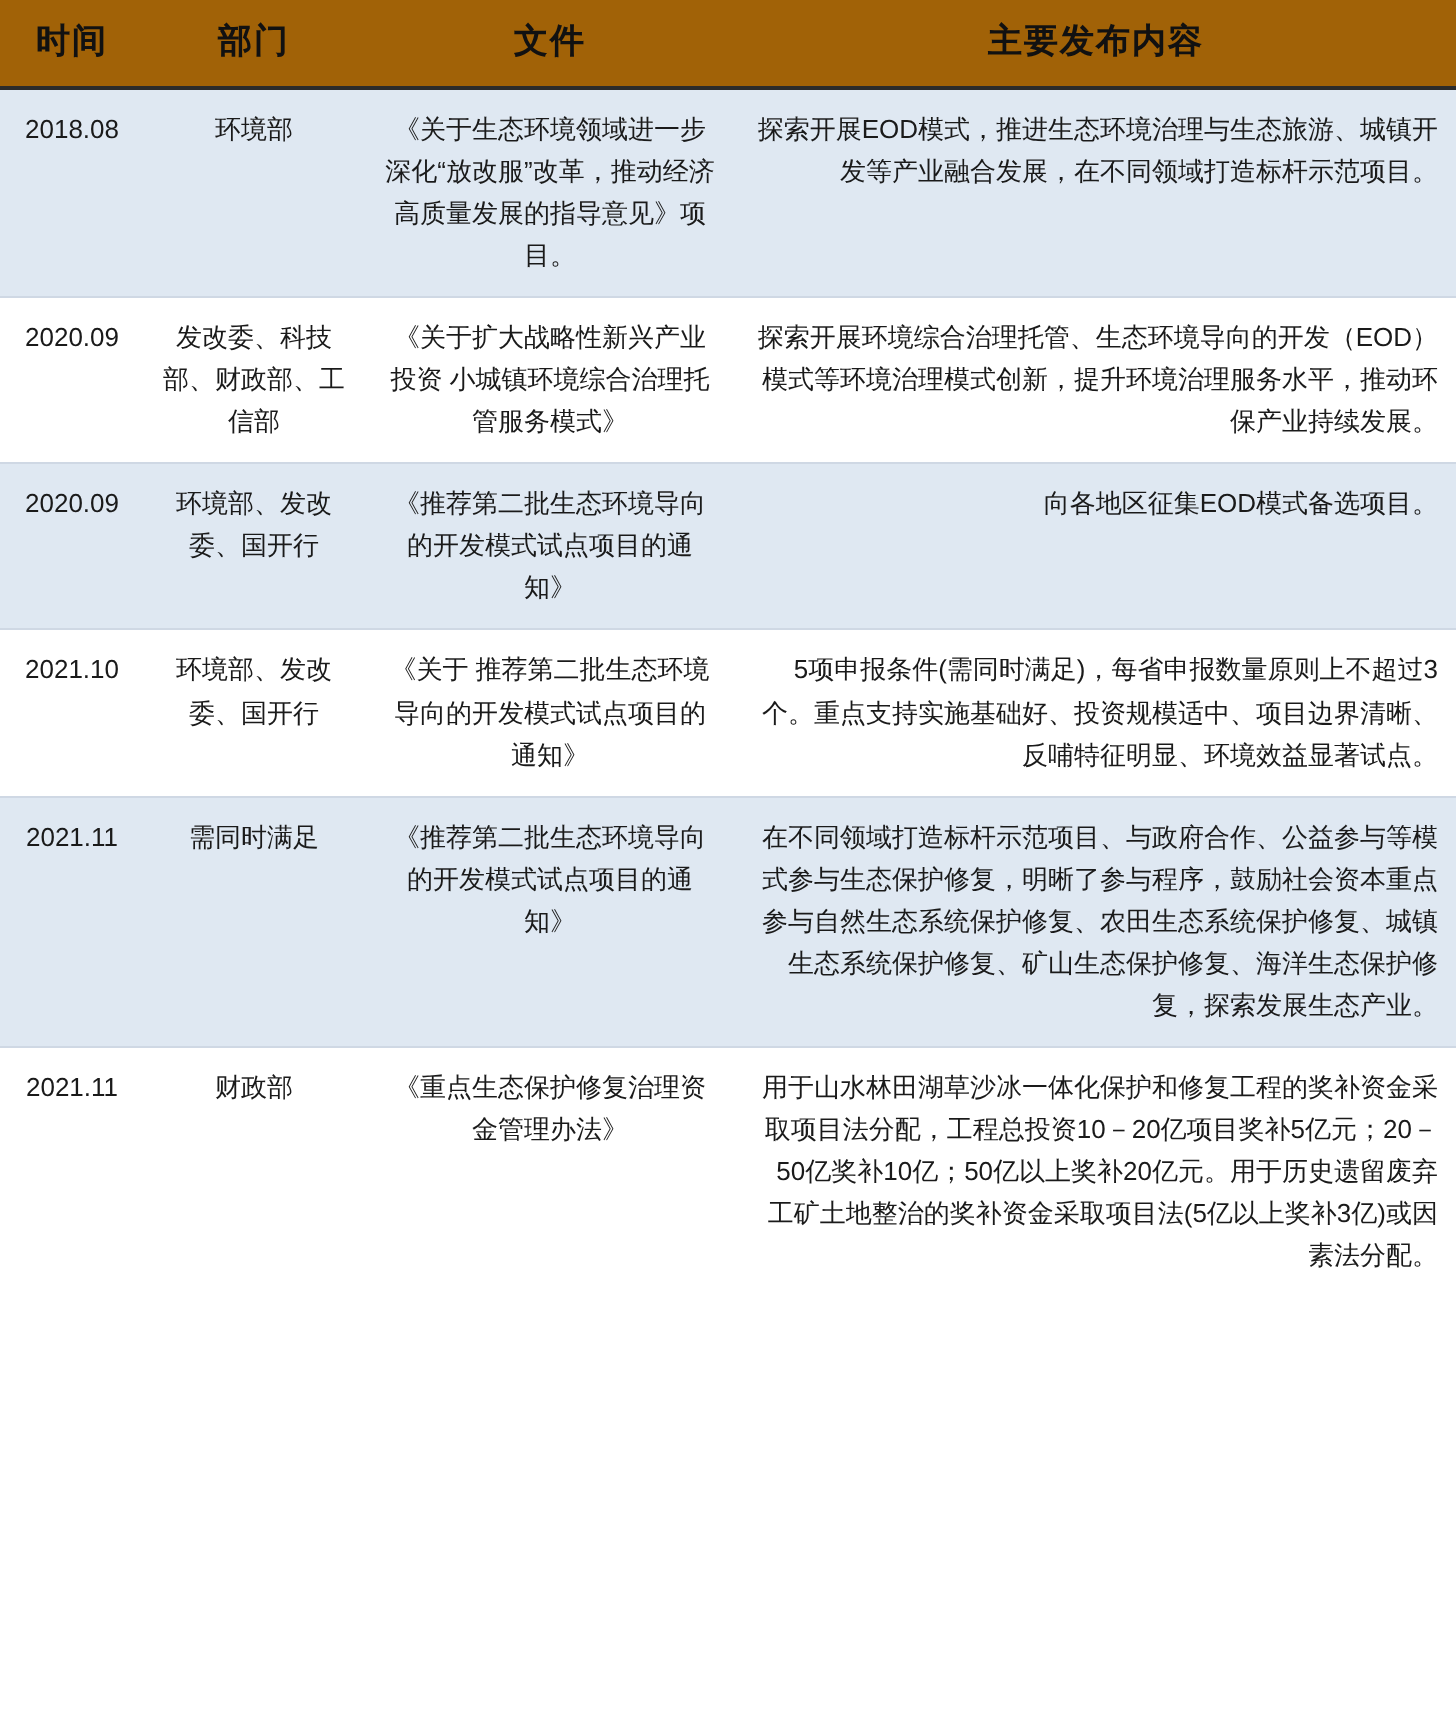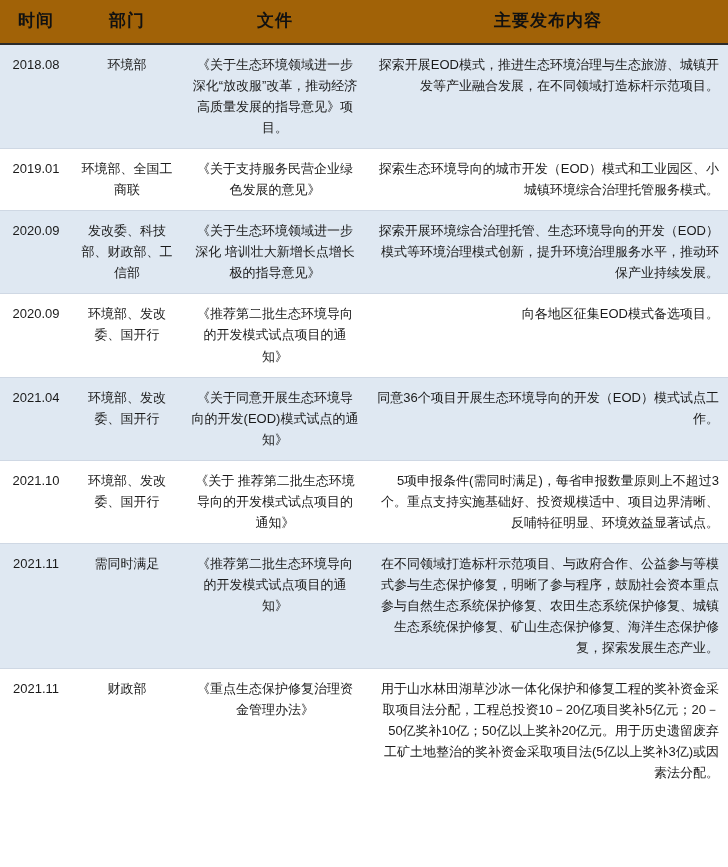--- a/index.html
+++ b/index.html
@@ -84,42 +84,30 @@
     </tr>
   </thead>
   <tbody>
     <tr>
       <td class="time">2018.08</td>
       <td class="dept">环境部</td>
       <td class="doc">《关于生态环境领域进一步深化“放改服”改革，推动经济高质量发展的指导意见》项目。</td>
       <td class="content">探索开展EOD模式，推进生态环境治理与生态旅游、城镇开发等产业融合发展，在不同领域打造标杆示范项目。</td>
     </tr>
     <tr>
-      <td class="time">2019.01</td>
-      <td class="dept">环境部、全国工商联</td>
-      <td class="doc">《关于支持服务民营企业绿色发展的意见》</td>
-      <td class="content">探索生态环境导向的城市开发（EOD）模式和工业园区、小城镇环境综合治理托管服务模式。</td>
-    </tr>
-    <tr>
       <td class="time">2020.09</td>
       <td class="dept">发改委、科技部、财政部、工信部</td>
-      <td class="doc">《关于生态环境领域进一步深化 培训壮大新增长点增长极的指导意见》</td>
+      <td class="doc">《关于扩大战略性新兴产业投资 小城镇环境综合治理托管服务模式》</td>
       <td class="content">探索开展环境综合治理托管、生态环境导向的开发（EOD）模式等环境治理模式创新，提升环境治理服务水平，推动环保产业持续发展。</td>
     </tr>
     <tr>
       <td class="time">2020.09</td>
       <td class="dept">环境部、发改委、国开行</td>
       <td class="doc">《推荐第二批生态环境导向的开发模式试点项目的通知》</td>
       <td class="content">向各地区征集EOD模式备选项目。</td>
-    </tr>
-    <tr>
-      <td class="time">2021.04</td>
-      <td class="dept">环境部、发改委、国开行</td>
-      <td class="doc">《关于同意开展生态环境导向的开发(EOD)模式试点的通知》</td>
-      <td class="content">同意36个项目开展生态环境导向的开发（EOD）模式试点工作。</td>
     </tr>
     <tr>
       <td class="time">2021.10</td>
       <td class="dept">环境部、发改委、国开行</td>
       <td class="doc">《关于 推荐第二批生态环境导向的开发模式试点项目的通知》</td>
       <td class="content">5项申报条件(需同时满足)，每省申报数量原则上不超过3个。重点支持实施基础好、投资规模适中、项目边界清晰、反哺特征明显、环境效益显著试点。</td>
     </tr>
     <tr>
       <td class="time">2021.11</td>
       <td class="dept">需同时满足</td>

